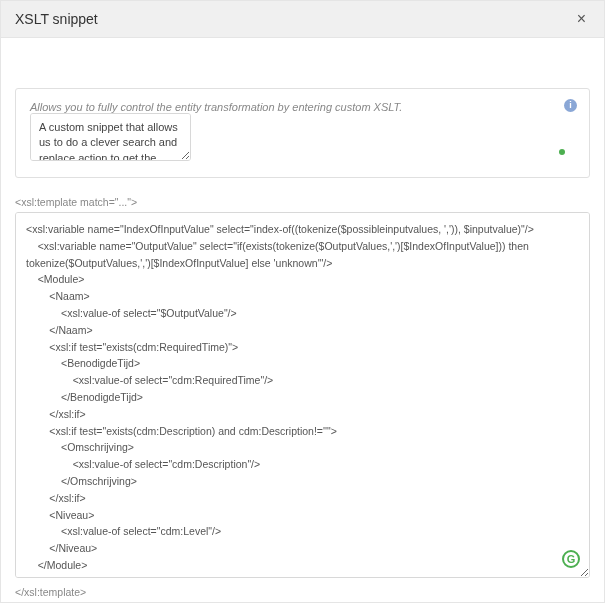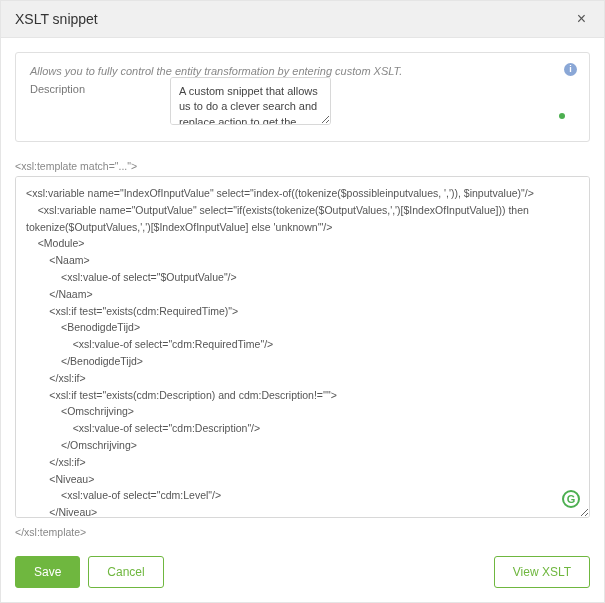--- a/index.html
+++ b/index.html
@@ -1,17 +1,17 @@
 <!DOCTYPE html>
 <html><head>
 <meta charset="utf-8">
 <style>
   * { box-sizing: border-box; margin: 0; padding: 0; }
   html, body { width: 605px; height: 603px; font-family: "Segoe UI", Arial, sans-serif; background: #fff; }
-  .dialog { width: 605px; height: 603px; display: flex; flex-direction: column; border: 1px solid #e5e5e5; }
+  .dialog { width: 605px; height: 603px; display: flex; flex-direction: column; border: 1px solid #e5e5e5; gap: 36px; }
   .header { background: #f0f0f0; border-bottom: 1px solid #e5e5e5; padding: 10px 14px; display: flex; align-items: center; justify-content: space-between; }
   .header-title { font-size: 14px; color: #333; font-weight: 400; }
   .close-btn { font-size: 16px; color: #555; background: none; border: none; cursor: pointer; padding: 0 4px; line-height: 1; }
   .body { padding: 14px 14px 0 14px; flex: 1; display: flex; flex-direction: column; overflow: hidden; }
   .info-box { border: 1px solid #e0e0e0; border-radius: 3px; padding: 12px 14px; margin-bottom: 14px; position: relative; }
   .info-text { font-size: 11px; font-style: italic; color: #888; margin-bottom: 0; padding-right: 20px; }
   .info-icon { position: absolute; right: 12px; top: 10px; width: 13px; height: 13px; background: #8aa7d6; border-radius: 50%; color: #fff; font-size: 9px; text-align: center; line-height: 13px; font-style: normal; font-weight: bold; }
   .form-row { display: flex; align-items: flex-start; gap: 8px; }
   .form-label { flex: 0 0 132px; font-size: 11px; color: #777; padding-top: 6px; }
   .desc-input { flex: 1; font-family: inherit; font-size: 11px; color: #444; padding: 6px 8px; border: 1px solid #d8d8d8; border-radius: 3px; resize: both; height: 48px; line-height: 1.4; position: relative; }
@@ -36,21 +36,20 @@
     <span class="header-title">XSLT snippet</span>
     <button class="close-btn">×</button>
   </div>
 
   <div class="body">
 
     <div class="info-box">
       <span class="info-icon">i</span>
       <div class="info-text">Allows you to fully control the entity transformation by entering custom XSLT.</div>
       <div class="form-row">
-        <div class="form-label">Description</div>
         <div class="desc-wrapper">
           <textarea class="desc-input" style="">A custom snippet that allows us to do a clever search and replace action to get the proper name in the Naam element</textarea>
           <span class="green-dot"></span>
         </div>
       </div>
     </div>
 
     <div class="tmpl-open">&lt;xsl:template match="..."&gt;</div>
 
     <div class="code-wrapper">
@@ -75,19 +74,14 @@
             &lt;xsl:value-of select="cdm:Level"/&gt;
         &lt;/Niveau&gt;
     &lt;/Module&gt;</textarea>
       <span class="circ-badge">G</span>
     </div>
 
     <div class="tmpl-close">&lt;/xsl:template&gt;</div>
 
   </div>
 
-  <div class="footer">
-    <button class="btn btn-save">Save</button>
-    <button class="btn btn-cancel">Cancel</button>
-    <button class="btn btn-view">View XSLT</button>
-  </div>
 
 </div>
 
 </body></html>

